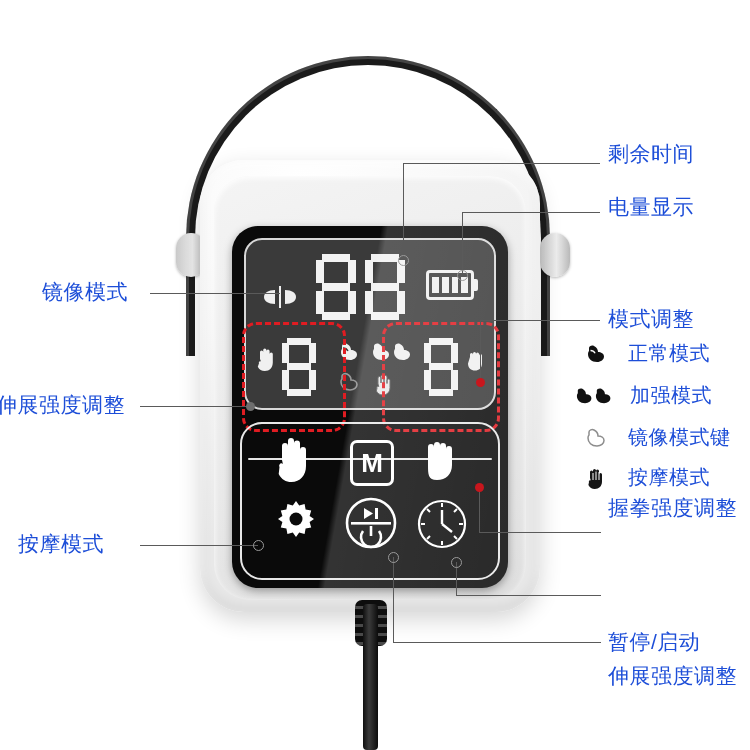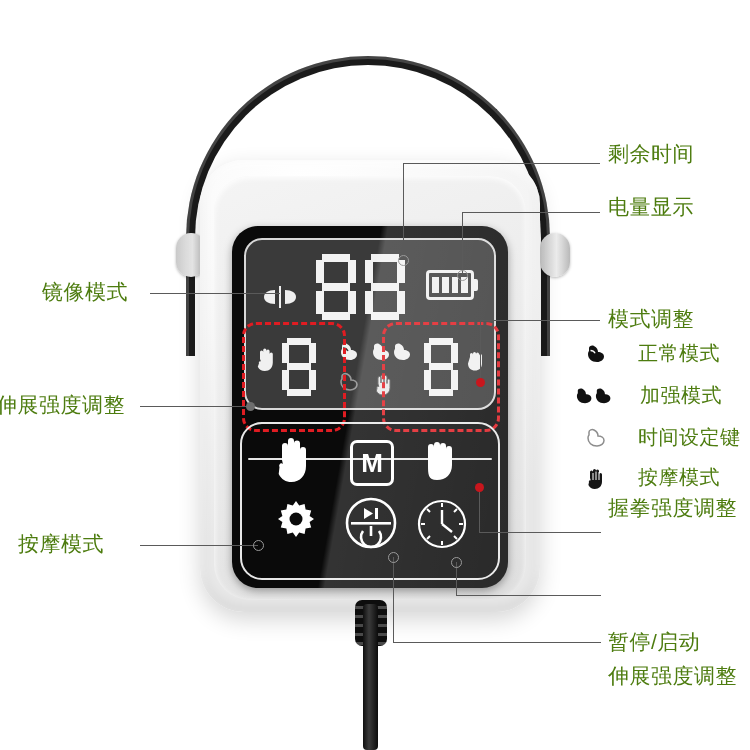--- a/index.html
+++ b/index.html
@@ -94,32 +94,32 @@
   
   .cable{position:absolute;left:363px;top:604px;width:15px;height:146px;
     background:linear-gradient(90deg,#101010,#3b3b3b 40%,#0c0c0c);
     border-radius:4px;}
   .strain{position:absolute;left:355px;top:600px;width:32px;height:46px;
     border-radius:7px;
     background:repeating-linear-gradient(180deg,#0d0d0d 0 6px,#4a4a4a 6px 9px);}
 
   
   .lbl{position:absolute;font-size:21px;letter-spacing:.5px;white-space:nowrap;
-    color:#4d7c0f;}
+    color:#1d4ed8;}
   .lbl.sm{font-size:20px;}
   .ln{position:absolute;background:#5a5a5a;}
   .ln.h{height:1px;}
   .ln.v{width:1px;}
   .dot{position:absolute;width:9px;height:9px;border-radius:50%;
     background:#6e6e6e;}
   .dot.red{background:#c8161d;}
   .ring{position:absolute;width:11px;height:11px;border-radius:50%;
     border:1px solid #9a9a9a;box-sizing:border-box;background:transparent;}
 
-  .legend{position:absolute;display:flex;align-items:center;gap:26px;}
+  .legend{position:absolute;display:flex;align-items:center;gap:16px;}
   .legend .gi{width:30px;height:26px;display:flex;align-items:center;
     justify-content:center;font-size:23px;}
   svg{display:block;}
 </style>
 </head>
 <body>
 
 <div id="stage">
 
   <div class="handle"></div>
@@ -354,21 +354,21 @@
     </span>
     <span class="lbl sm" style="position:static;">加强模式</span>
   </div>
 
   <div class="legend" style="left:582px;top:424px;">
     <span class="gi">
       <svg width="26" height="20" viewBox="0 0 24 20">
           <path d="M4 4c0-2 3-3 5-2 3 1.5 4 4 4 6 3 0 6 1.5 6 4.5S16 18 12 18C6.5 18 3 14.5 3 10c0-2 1-3 1-3z" fill="none" stroke="#8d8d8d" stroke-width="1.5"></path>
         </svg>
     </span>
-    <span class="lbl sm" style="position:static;">时间设定键</span>
+    <span class="lbl sm" style="position:static;">镜像模式键</span>
   </div>
 
   <div class="legend" style="left:582px;top:464px;">
     <span class="gi">
       <svg width="22" height="24" viewBox="0 0 22 24">
         <path d="M4 12V6a1.5 1.5 0 013 0v5V4.5a1.5 1.5 0 013 0V11V5a1.5 1.5 0 013 0v6.5V8.5a1.5 1.5 0 013 0v7c0 4.6-3 7.5-7.2 7.5-3 0-5-1.3-6.4-4L3 16c-.6-1.2.8-2.4 1.8-1.5z" fill="#161616"></path>
         <path d="M7 7v7M10 5.5v8.5M13 6v8" stroke="#fff" stroke-width="1"></path>
       </svg>
     </span>
     <span class="lbl sm" style="position:static;">按摩模式</span>

